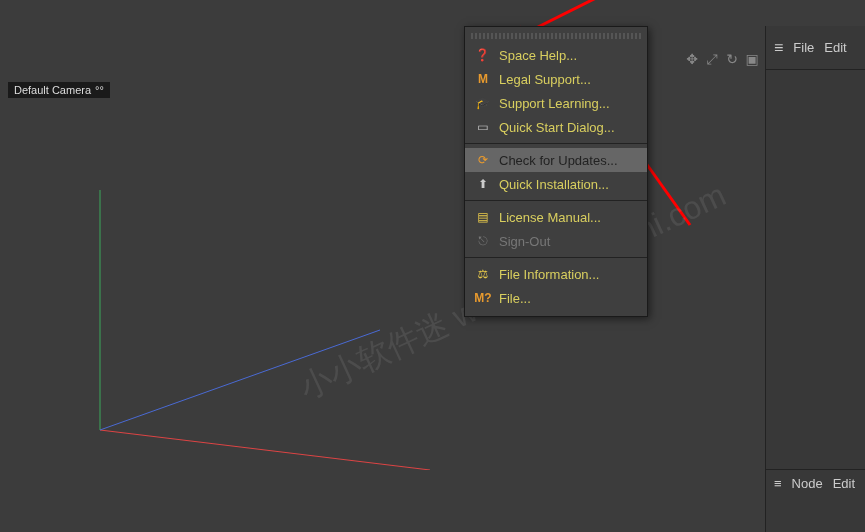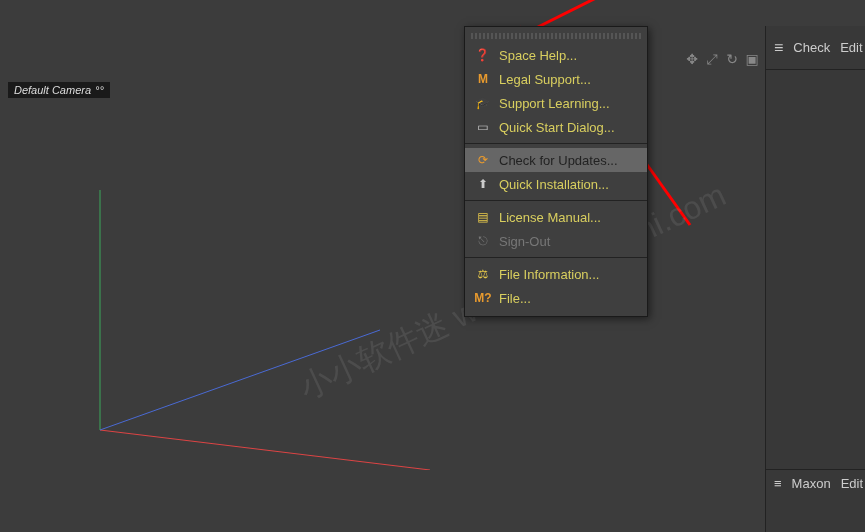--- a/index.html
+++ b/index.html
@@ -13,21 +13,21 @@
 .node-space-label { color: #bbb; font-size: 12px; }
 .node-space-value { background: #2a2a2a; padding: 2px 8px; border: 1px solid #555; color: #ccc; font-size: 12px; }
 
 .toolbar-row { height: 44px; background: #383838; display: flex; align-items: center; padding: 4px 2px; gap: 2px; border-bottom: 1px solid #222; }
 .tool-btn { width: 36px; height: 36px; background: #454545; border: 1px solid #555; border-radius: 3px; display: flex; align-items: center; justify-content: center; cursor: pointer; position: relative; }
 .tool-btn.tgl { background: #4a8a2a; }
 .tool-btn.dark { background: #2e2e2e; }
 .tool-btn svg { width: 24px; height: 24px; }
 .tool-sep { width: 12px; }
 .viewport { position: absolute; top: 0; left: 0; right: 0; bottom: 0; background: #3c3c3c; }
-.camera-label { position: absolute; top: 82px; left: 8px; background: #1a1a1a; color: #ddd; font-size: 11px; padding: 2px 6px; display: flex; align-items: center; gap: 4px; font-style: italic; }
+.camera-label { position: absolute; top: 82px; left: 8px; background: #1a1a1a; color: #ddd; font-size: 11px; padding: 2px 6px; display: flex; align-items: center; gap: 4px; }
 
 .side-panel { position: absolute; top: 26px; right: 0; width: 100px; height: 506px; background: #383838; border-left: 1px solid #222; }
 .side-top { height: 44px; border-bottom: 1px solid #222; display: flex; align-items: center; padding: 0 8px; gap: 10px; color: #ccc; font-size: 13px; }
 .side-top .ham { font-size: 16px; }
 .side-section { height: 400px; border-bottom: 1px solid #222; }
 .side-bottom { display: flex; align-items: center; padding: 6px 8px; gap: 10px; color: #ccc; font-size: 13px; }
 
 .view-icons { position: absolute; top: 50px; right: 104px; display: flex; gap: 2px; }
 .vicon { width: 18px; height: 18px; color: #888; display: flex; align-items: center; justify-content: center; font-size: 14px; }
 
@@ -153,27 +153,27 @@
 <div class="view-icons">
   <div class="vicon">✥</div>
   <div class="vicon">⤢</div>
   <div class="vicon">↻</div>
   <div class="vicon">▣</div>
 </div>
 
 <div class="side-panel">
   <div class="side-top">
     <span class="ham">≡</span>
-    <span>Check</span>
+    <span>File</span>
     <span>Edit</span>
   </div>
   <div class="side-section"></div>
   <div class="side-bottom">
     <span class="ham">≡</span>
-    <span>Maxon</span>
+    <span>Node</span>
     <span>Edit</span>
   </div>
 </div>
 
 <div class="dropdown">
   <div class="grip"></div>
   <div class="dd-item">
     <span class="dd-icon" style="color:#ccc">❓</span>
     <span>Space Help...</span>
   </div>

